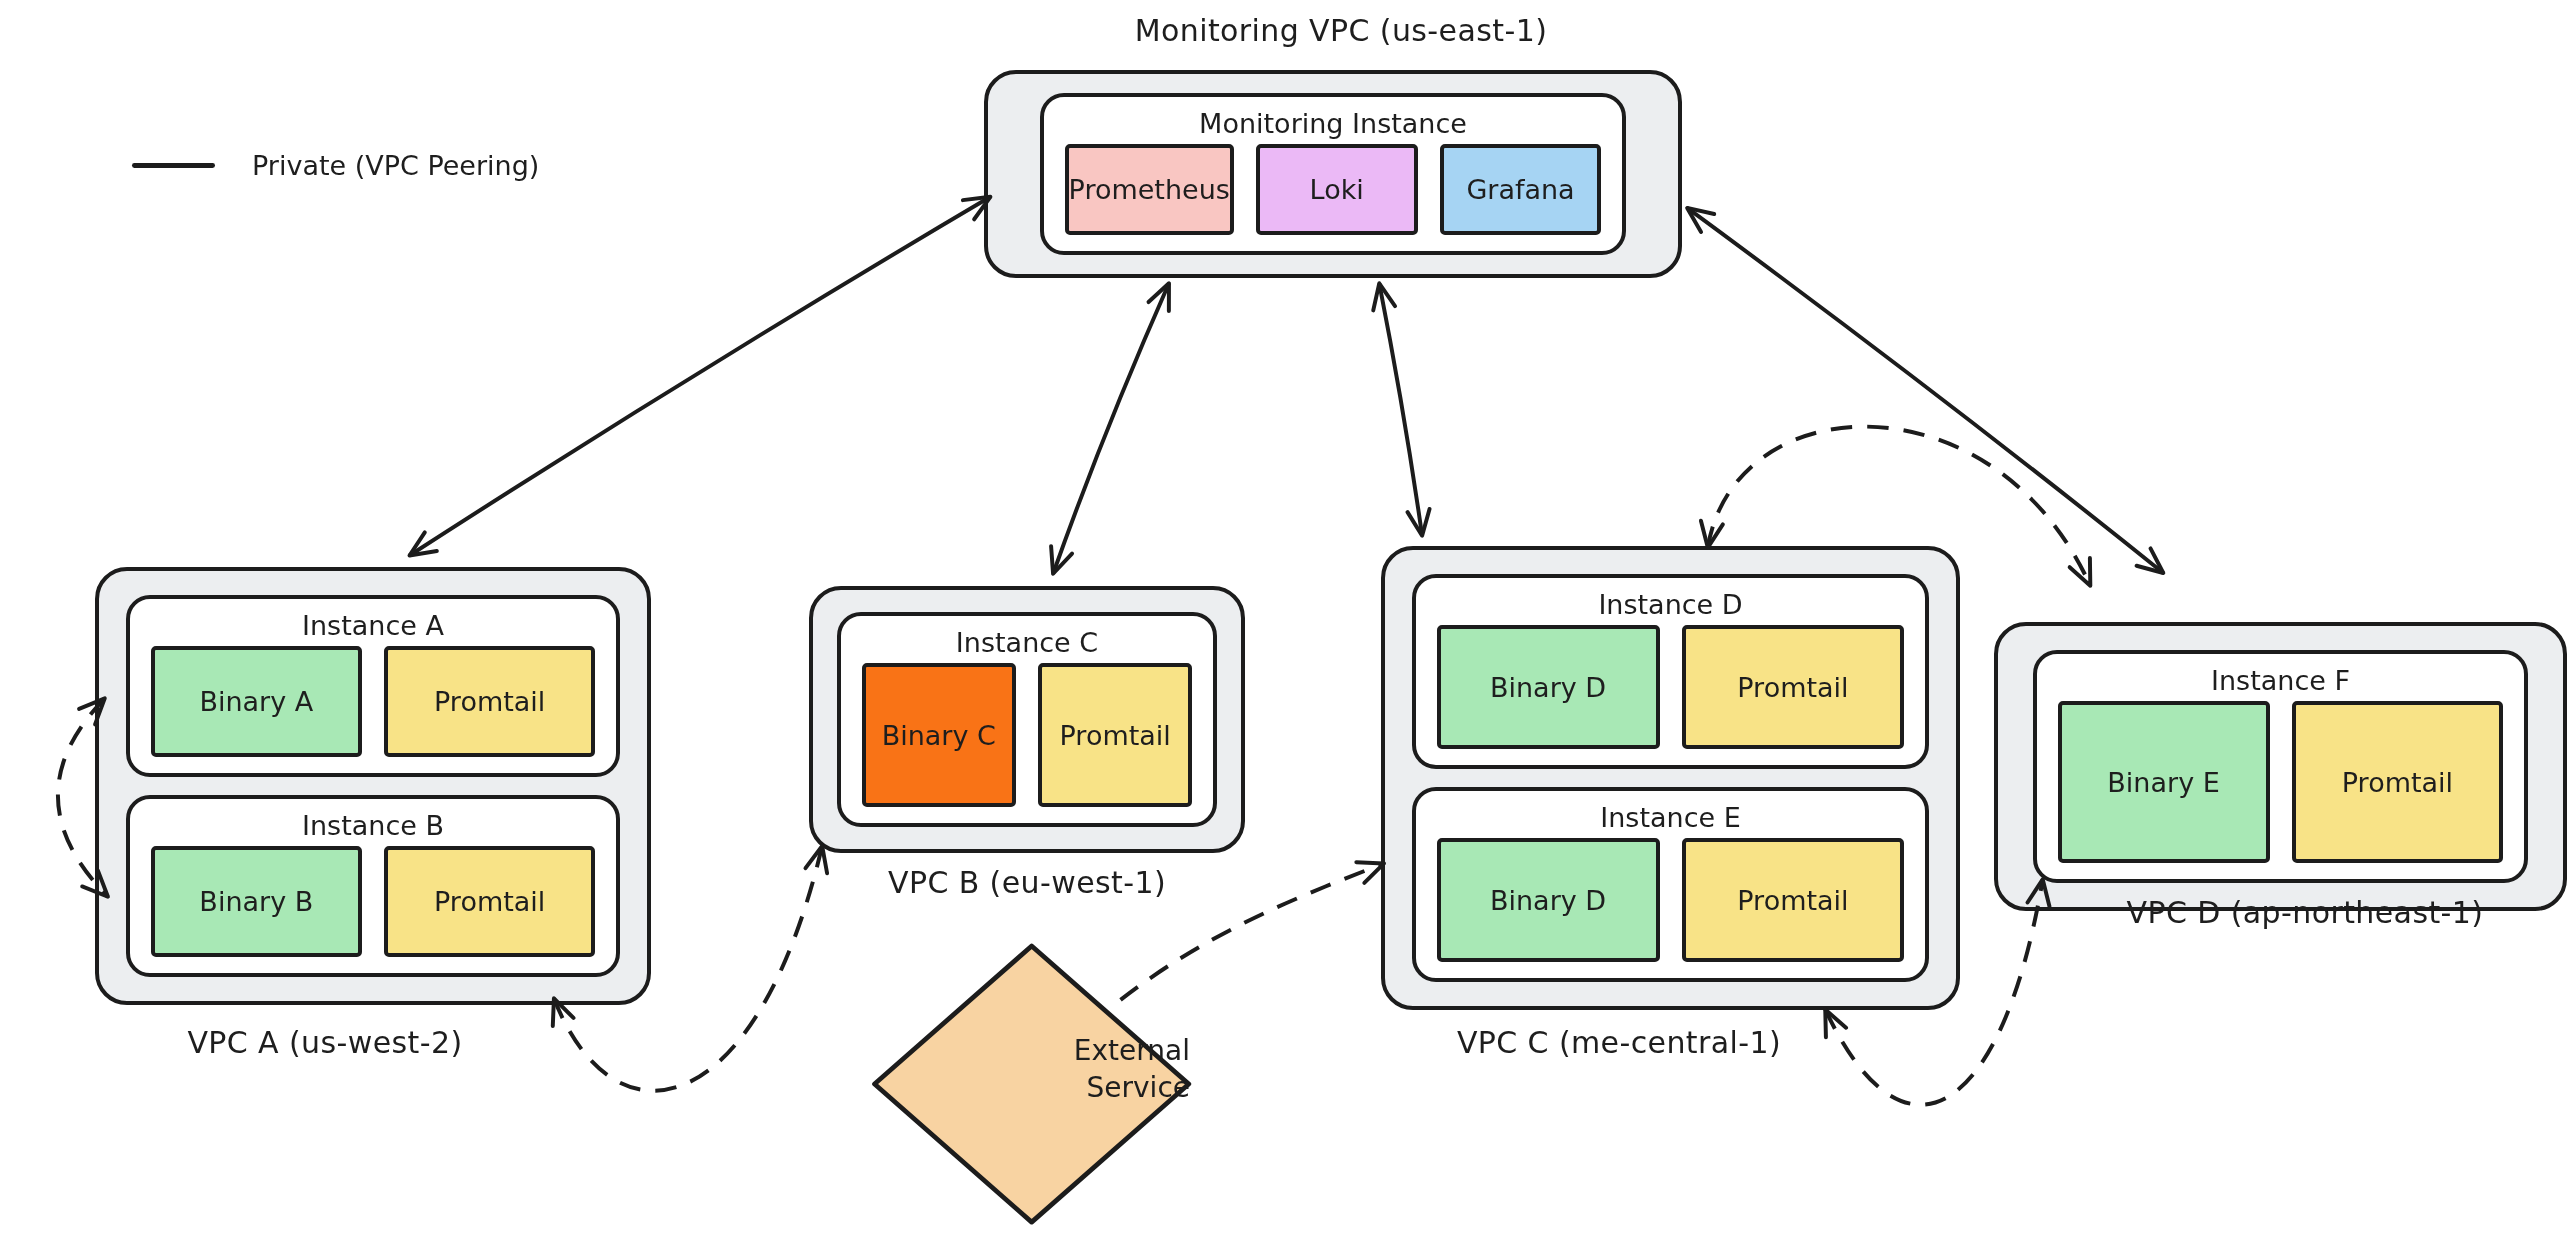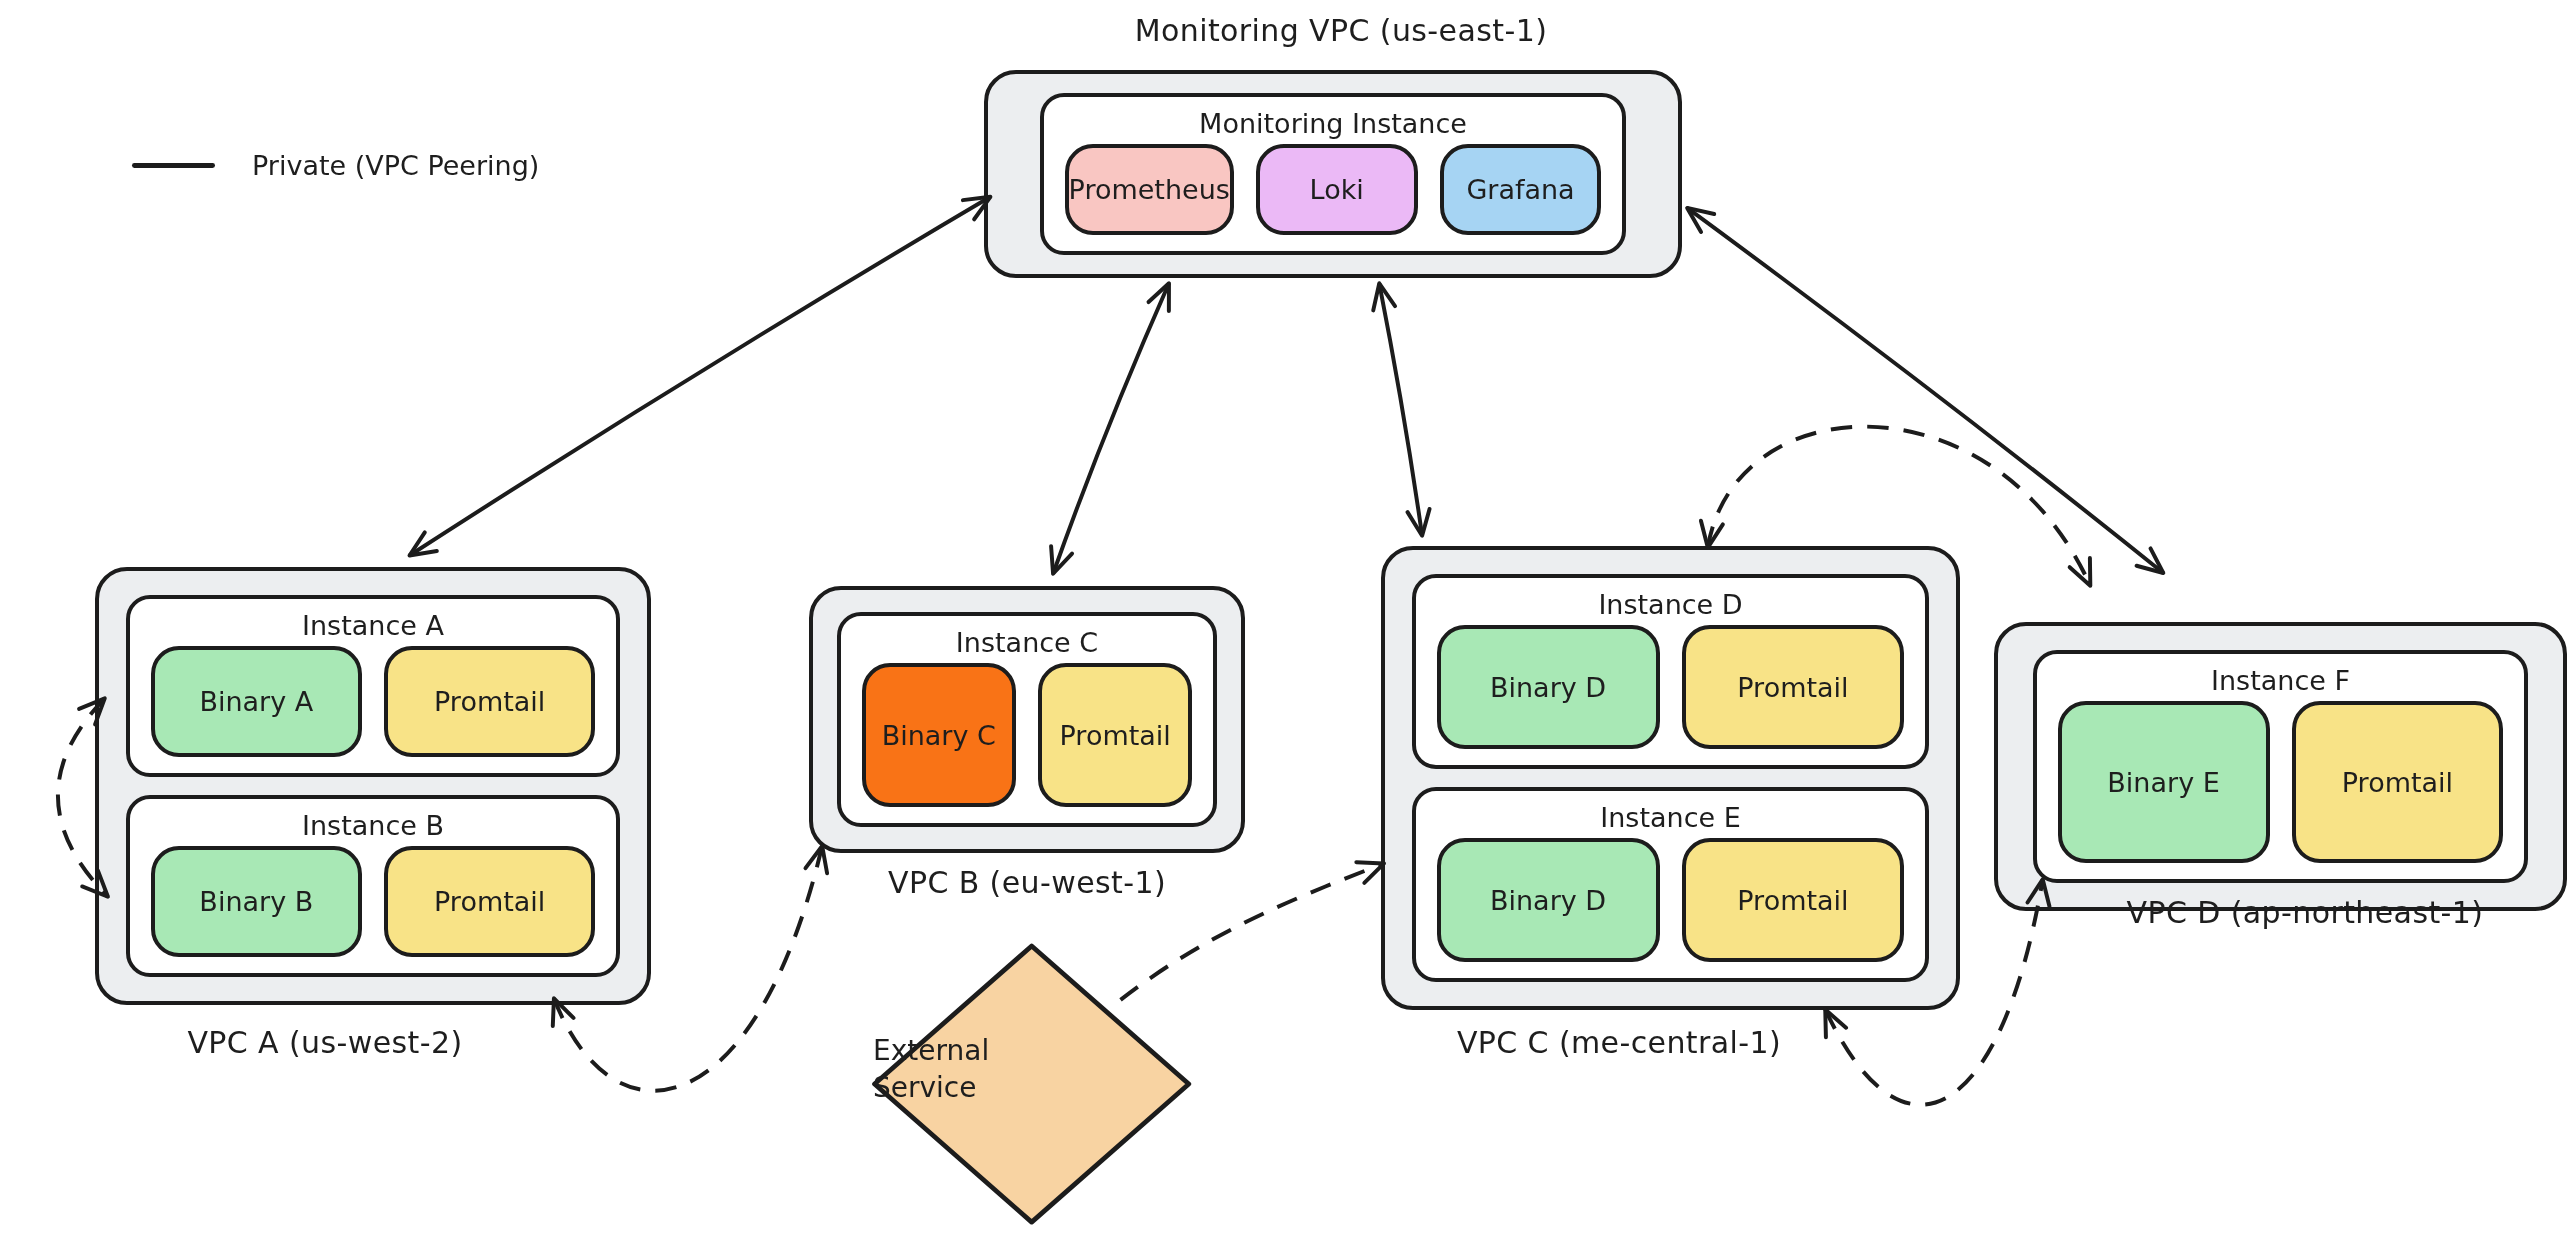--- a/index.html
+++ b/index.html
@@ -55,37 +55,37 @@
   .instance-title {
     text-align: center;
     font-size: 27px;
     line-height: 41px;
     flex: 0 0 auto;
   }
   .services { display: flex; gap: 22px; flex: 1; min-height: 87px; }
   .service {
     flex: 1;
     border: 4px solid #1c1c1c;
-    border-radius: 28px;
+    border-radius: 5px;
     box-sizing: border-box;
     display: flex;
     align-items: center;
     justify-content: center;
     font-size: 27px;
   }
   .vpc-label {
     position: absolute;
     text-align: center;
     font-size: 30px;
     letter-spacing: 0.4px;
   }
   .external-label {
     position: absolute;
     left: 873px; top: 1033px; width: 317px;
-    text-align: left;
+    text-align: right;
     font-size: 28px;
     line-height: 1.32;
     z-index: 4;
   }
   .edges-layer {
     position: absolute;
     inset: 0;
     z-index: 3;
     pointer-events: none;
   }

